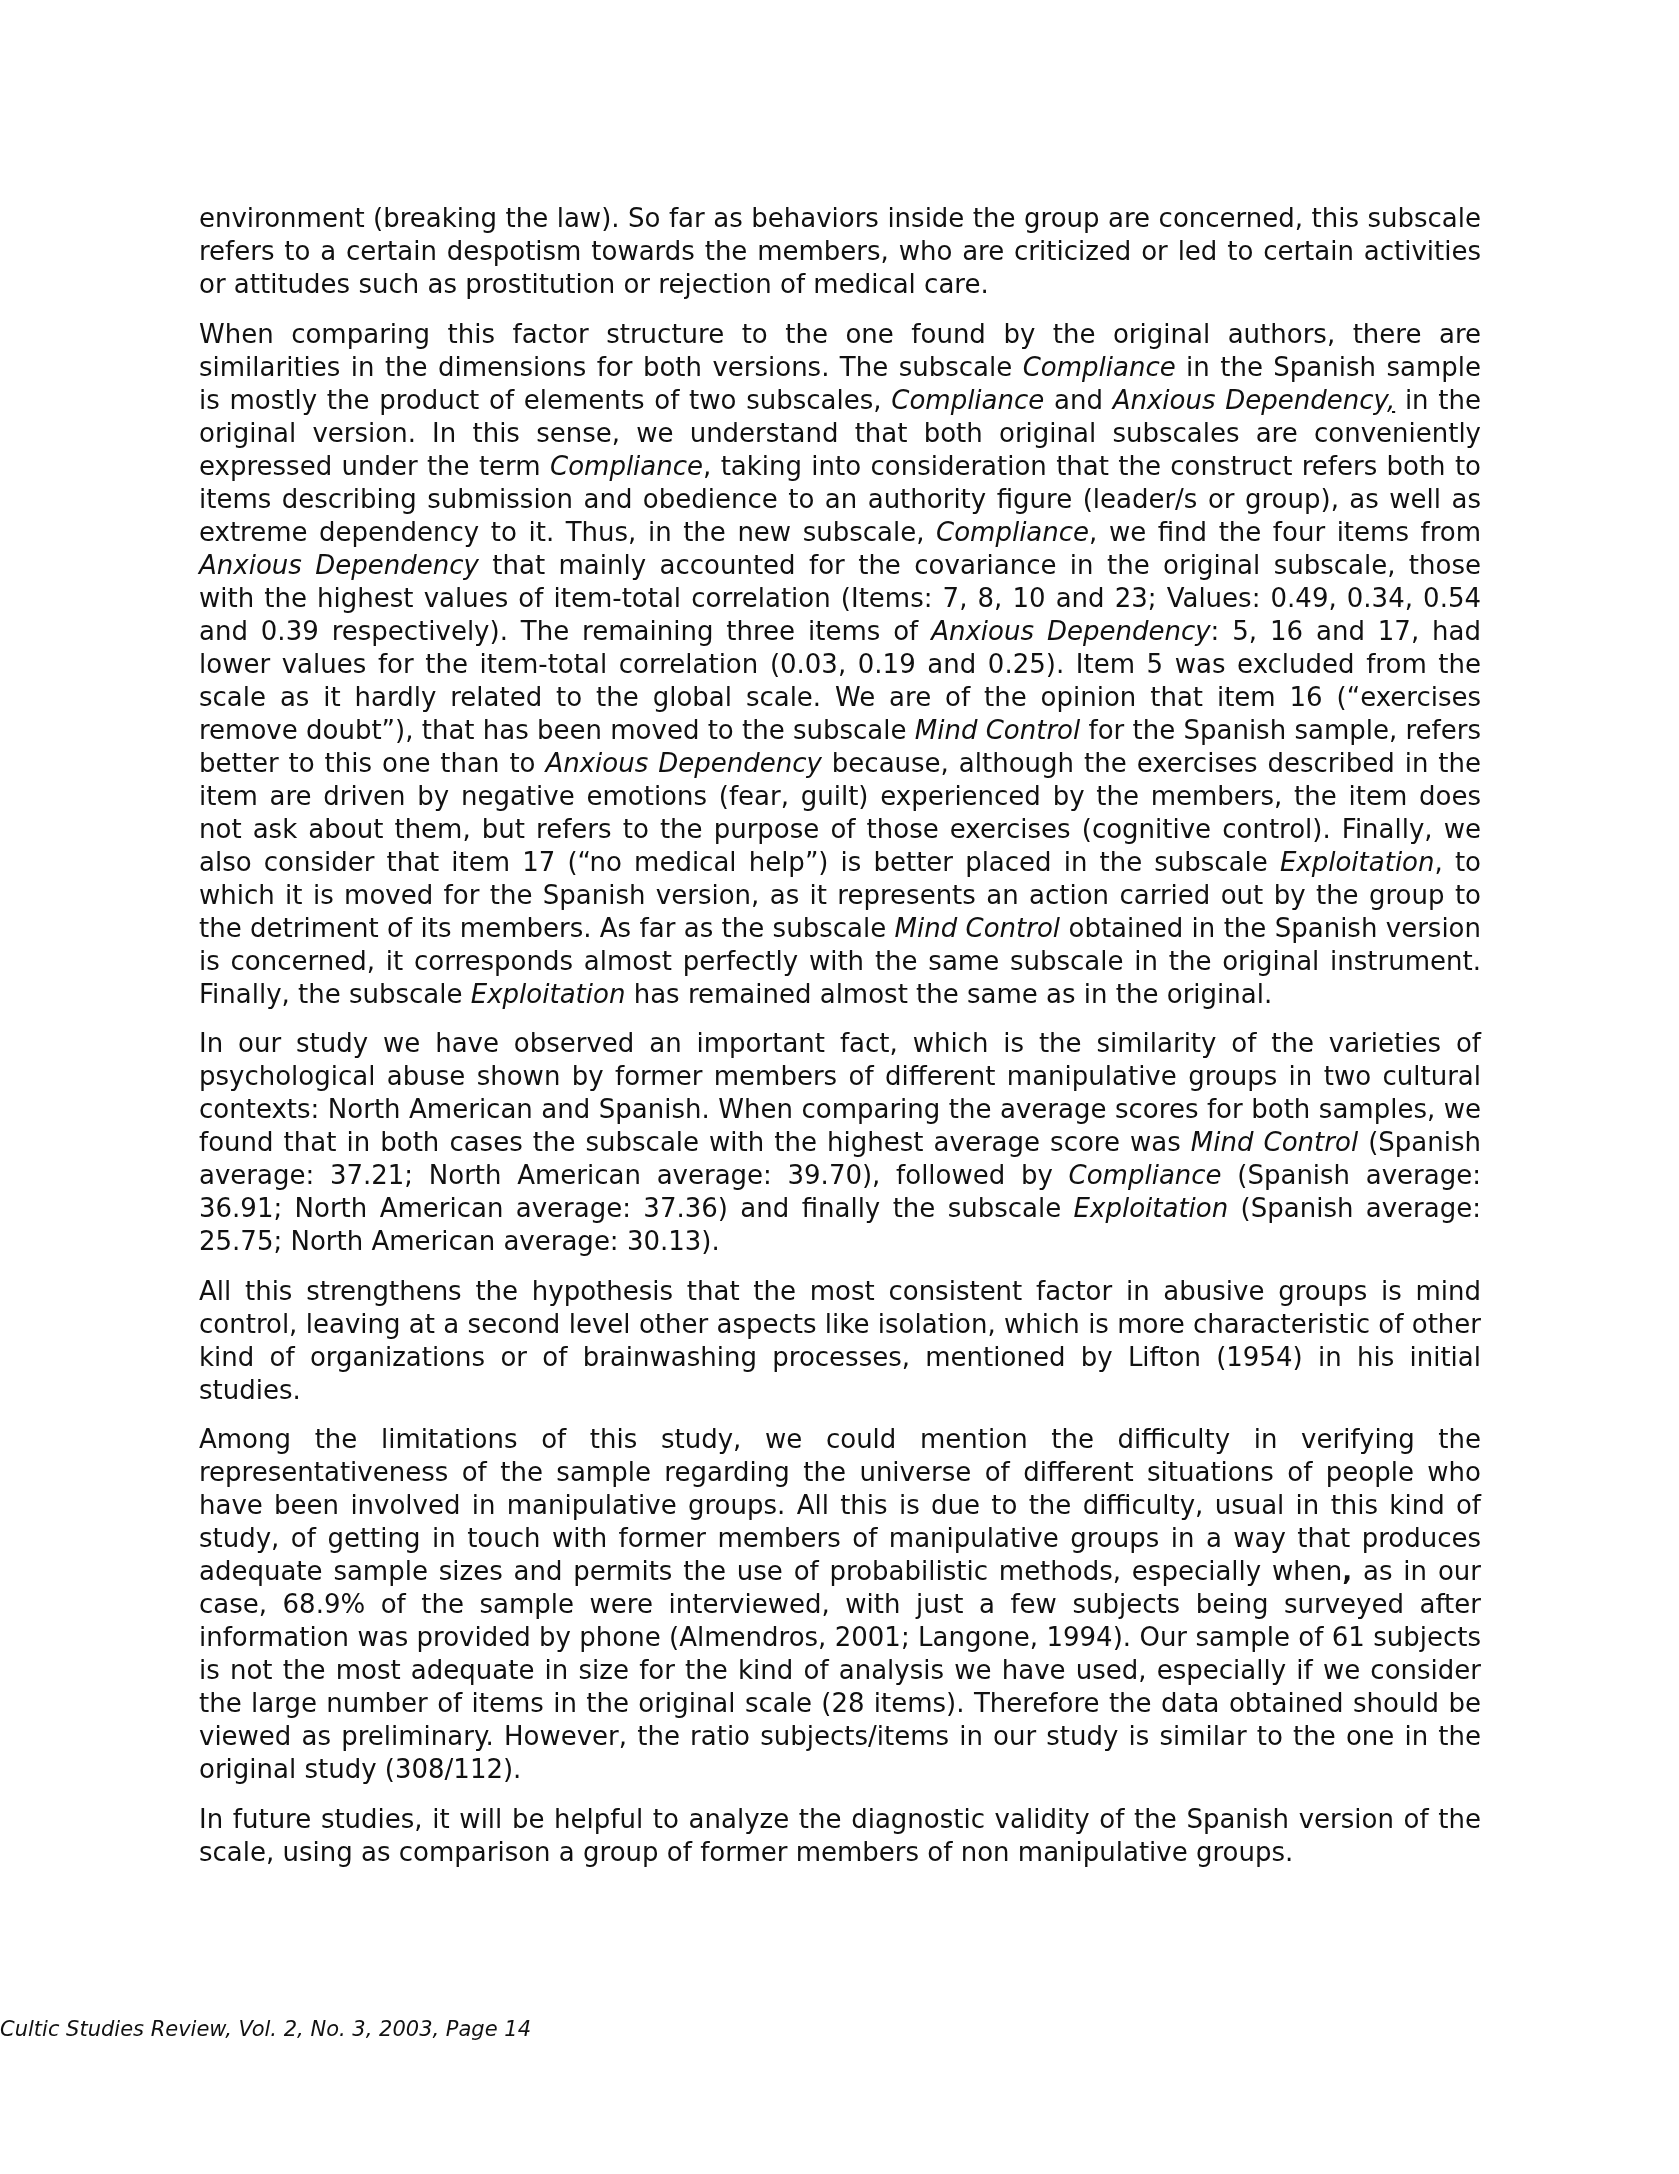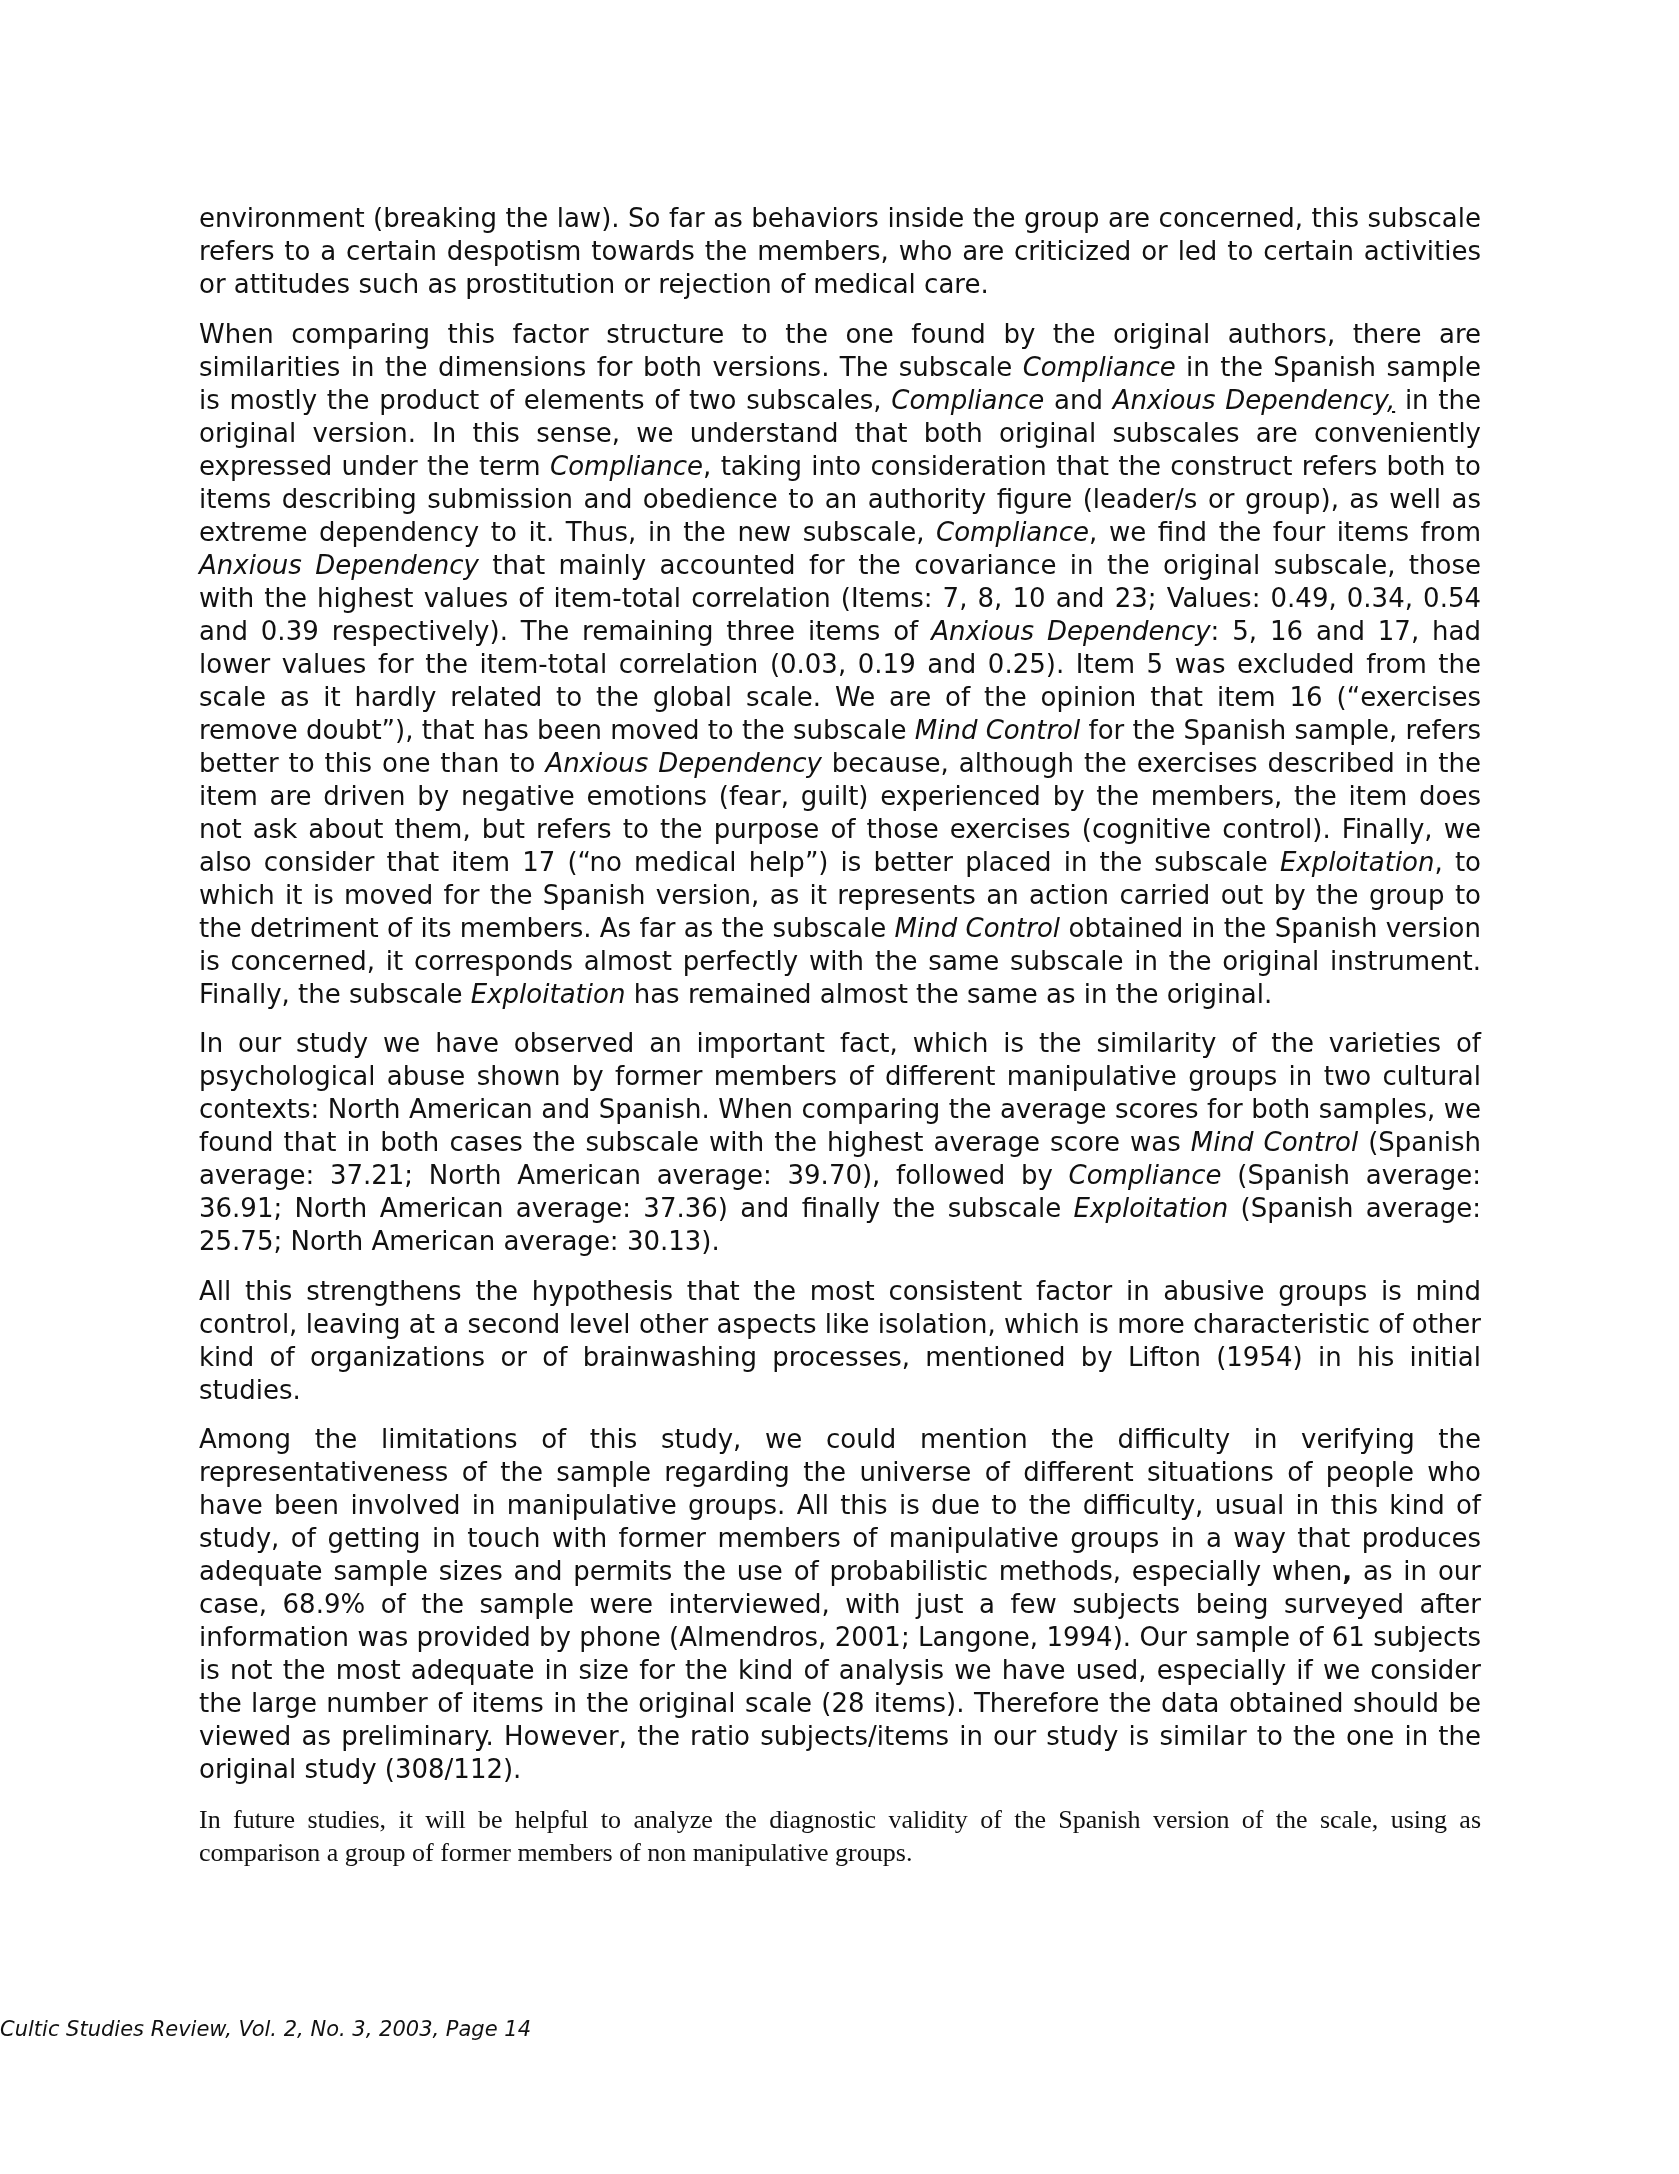--- a/index.html
+++ b/index.html
@@ -4,21 +4,21 @@
 <style>
   html, body { margin: 0; padding: 0; background: #ffffff; }
   body { width: 1680px; height: 2174px; position: relative; overflow: hidden; }
   .page { position: absolute; left: 0; top: 0; width: 1432px; height: 2174px; background: #ffffff; }
   .body-text {
     position: absolute; left: 199px; top: 202px; width: 1282px;
     font-family: "DejaVu Sans", sans-serif; font-size: 26px; line-height: 33px;
     color: #111111; text-align: justify;
   }
   .body-text p { margin: 0 0 16.5px 0; }
-  .body-text p:last-child { margin-bottom: 4px; font-family: Liberation Serif, serif; }
+  .body-text p:last-child { margin-bottom: 4px; }
   i { }
   .ul { text-decoration: underline; }
   .b { font-weight: bold; }
   .footer {
     position: absolute; left: 0; width: 1680px; top: 2017px; text-align: left;
     font-family: "DejaVu Sans", sans-serif; font-style: italic; font-size: 21px; color: #111111;
   }
 </style>
 </head>
 <body>

